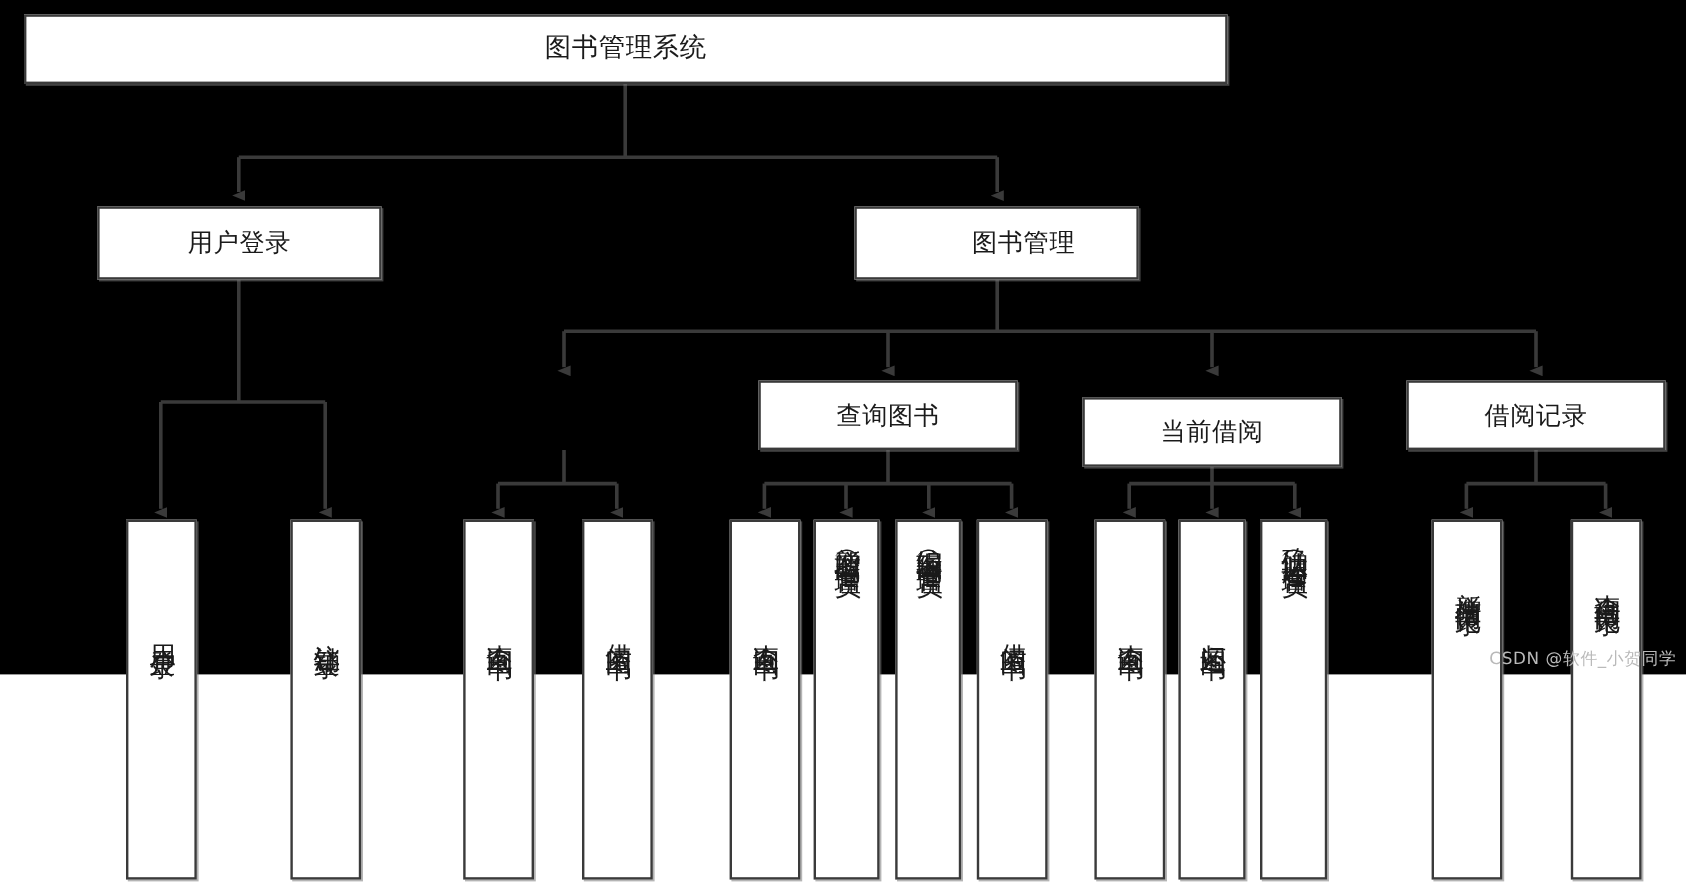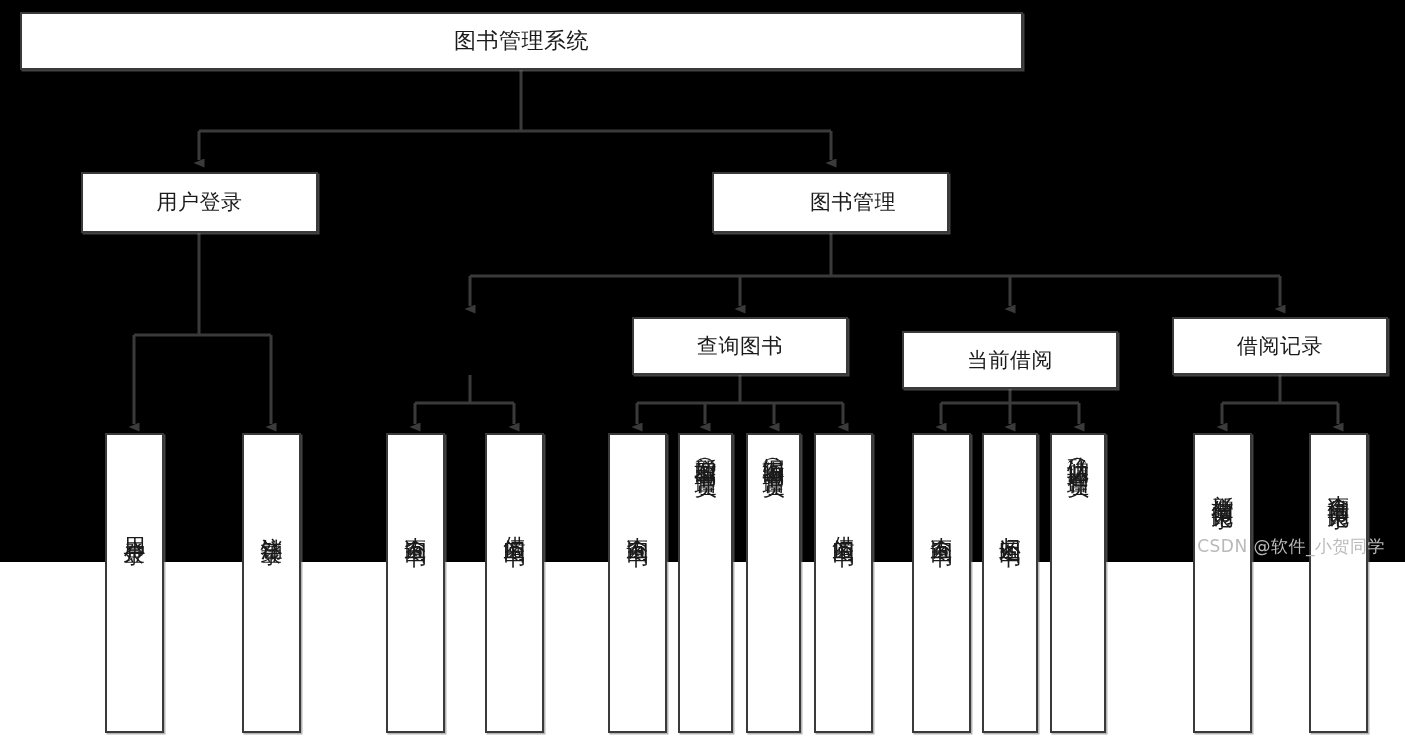--- a/index.html
+++ b/index.html
@@ -53,23 +53,23 @@
   .node.vertical .label {
     writing-mode: vertical-rl;
     text-orientation: upright;
     font-size: 22px;
     line-height: 1.0;
     letter-spacing: 3px;
     white-space: nowrap;
   }
   .watermark {
     position: absolute;
-    right: 20px;
+    right: 8px;
     bottom: 4px;
-    font-size: 17px;
+    font-size: 14px;
     color: #b9b9b9;
     letter-spacing: 0.5px;
     white-space: nowrap;
     user-select: none;
   }
 </style>
 </head>
 <body>
 
 <div id="diagram-root">

